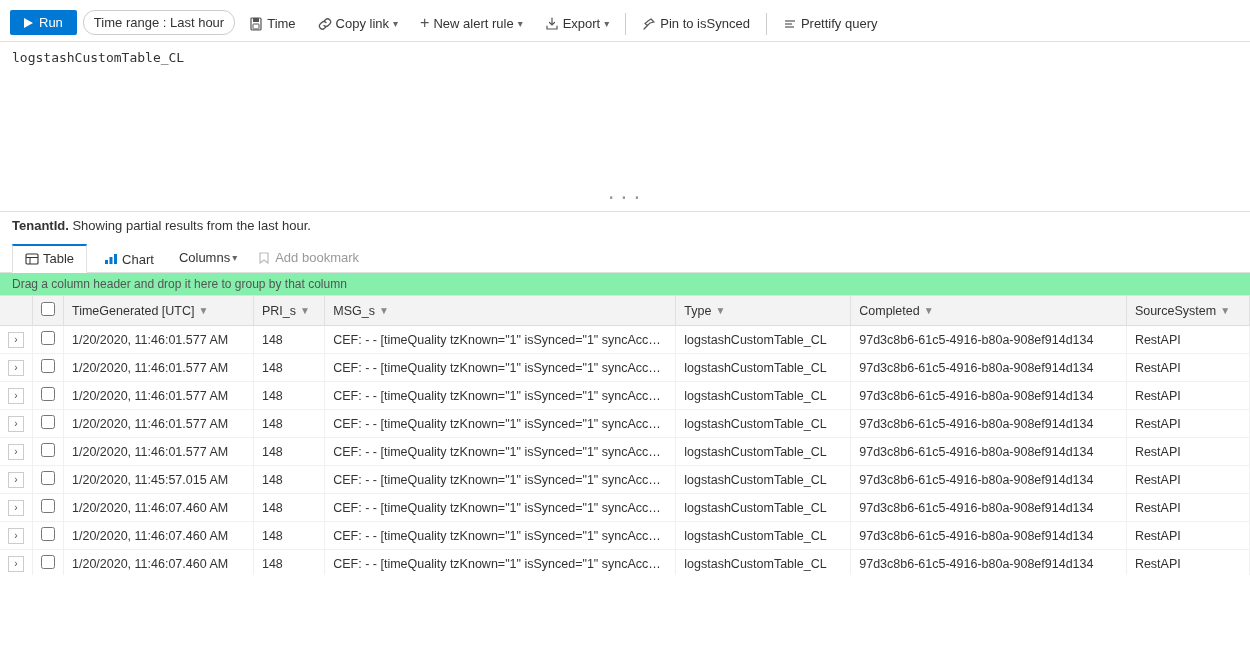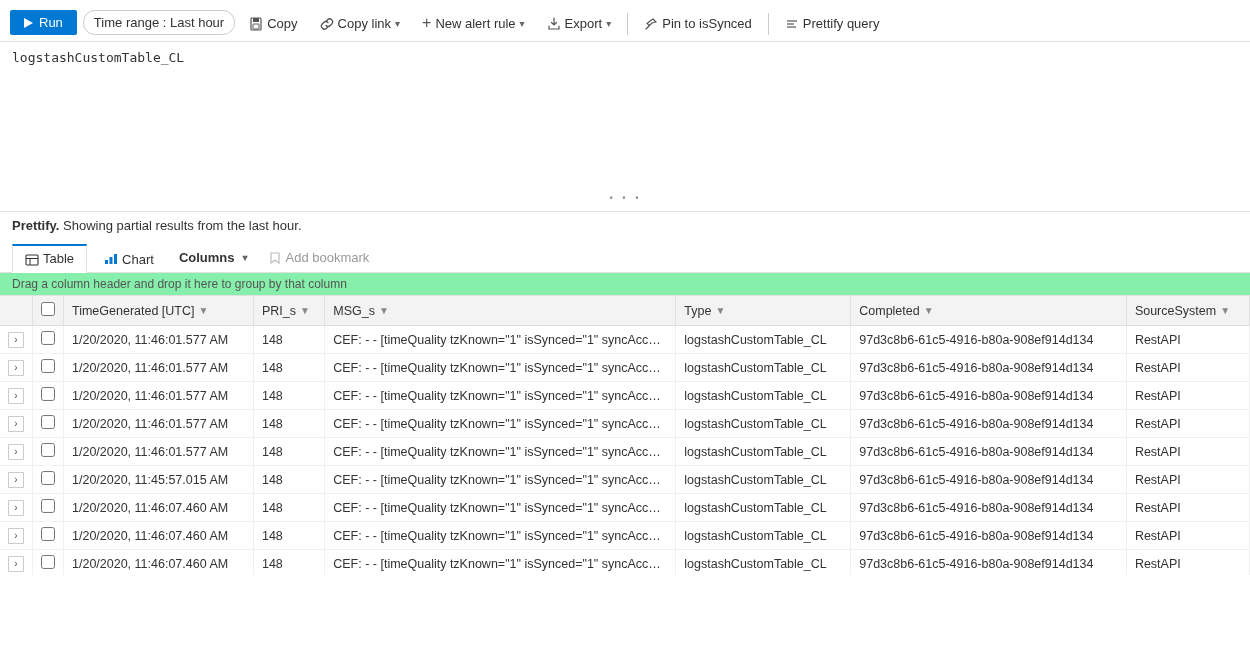--- a/index.html
+++ b/index.html
@@ -122,33 +122,31 @@
       gap: 4px;
       position: relative;
       bottom: -1px;
     }
     .tab.active {
       border: 1px solid #e0e0e0;
       border-bottom: 2px solid #fff;
       background: #fff;
       font-weight: 500;
       border-top: 2px solid #0078d4;
-      align-items: flex-end;
     }
     .columns-btn {
       background: none;
       border: none;
       padding: 5px 8px;
       cursor: pointer;
       font-size: 13px;
       display: flex;
       align-items: center;
-      gap: 8px;
+      gap: 2px;
       color: #333;
-      font-weight: bold;
     }
     .add-bookmark-btn {
       background: none;
       border: none;
       padding: 5px 8px;
       cursor: pointer;
       font-size: 13px;
       color: #999;
       display: flex;
       align-items: flex-end;
@@ -242,21 +240,21 @@
   <button class="toolbar-btn">
     <span>Time range : Last hour</span>
   </button>
 
   <button class="toolbar-link-btn">
     <svg width="14" height="14" viewBox="0 0 14 14" fill="none">
       <rect x="2" y="1" width="10" height="12" rx="1" stroke="#555" stroke-width="1.2" fill="none"></rect>
       <rect x="4" y="1" width="6" height="4" fill="#555"></rect>
       <rect x="4" y="7" width="6" height="5" rx="0.5" stroke="#555" stroke-width="1" fill="none"></rect>
     </svg>
-    <span>Copy</span>
+    <span>Time</span>
   </button>
 
   <button class="toolbar-link-btn">
     <svg width="14" height="14" viewBox="0 0 14 14" fill="none">
       <path d="M6 8.5a3 3 0 004.24 0l1.5-1.5a3 3 0 00-4.24-4.24L6.5 3.76" stroke="#555" stroke-width="1.3" stroke-linecap="round"></path>
       <path d="M8 5.5a3 3 0 00-4.24 0L2.26 7a3 3 0 004.24 4.24L7.5 10.24" stroke="#555" stroke-width="1.3" stroke-linecap="round"></path>
     </svg>
     <span>Copy link</span>
     <span class="chevron">▾</span>
   </button>
@@ -297,21 +295,21 @@
     <span>Prettify query</span>
   </button>
 </div>
 
 <div class="query-editor">
   <span>logstashCustomTable_CL</span>
   <span class="query-dots">...</span>
 </div>
 
 <div class="status-bar">
-  <strong>Prettify.</strong><span> Showing partial results from the last hour.</span>
+  <strong>TenantId.</strong><span> Showing partial results from the last hour.</span>
 </div>
 
 <div class="results-tabs">
   <div class="tab active">
     <svg width="14" height="12" viewBox="0 0 14 12" fill="none">
       <rect x="1" y="1" width="12" height="10" rx="1" stroke="#333" stroke-width="1.1" fill="none"></rect>
       <line x1="1" y1="4.5" x2="13" y2="4.5" stroke="#333" stroke-width="1"></line>
       <line x1="5" y1="4.5" x2="5" y2="11" stroke="#333" stroke-width="1"></line>
     </svg>
     <span>Table</span>

